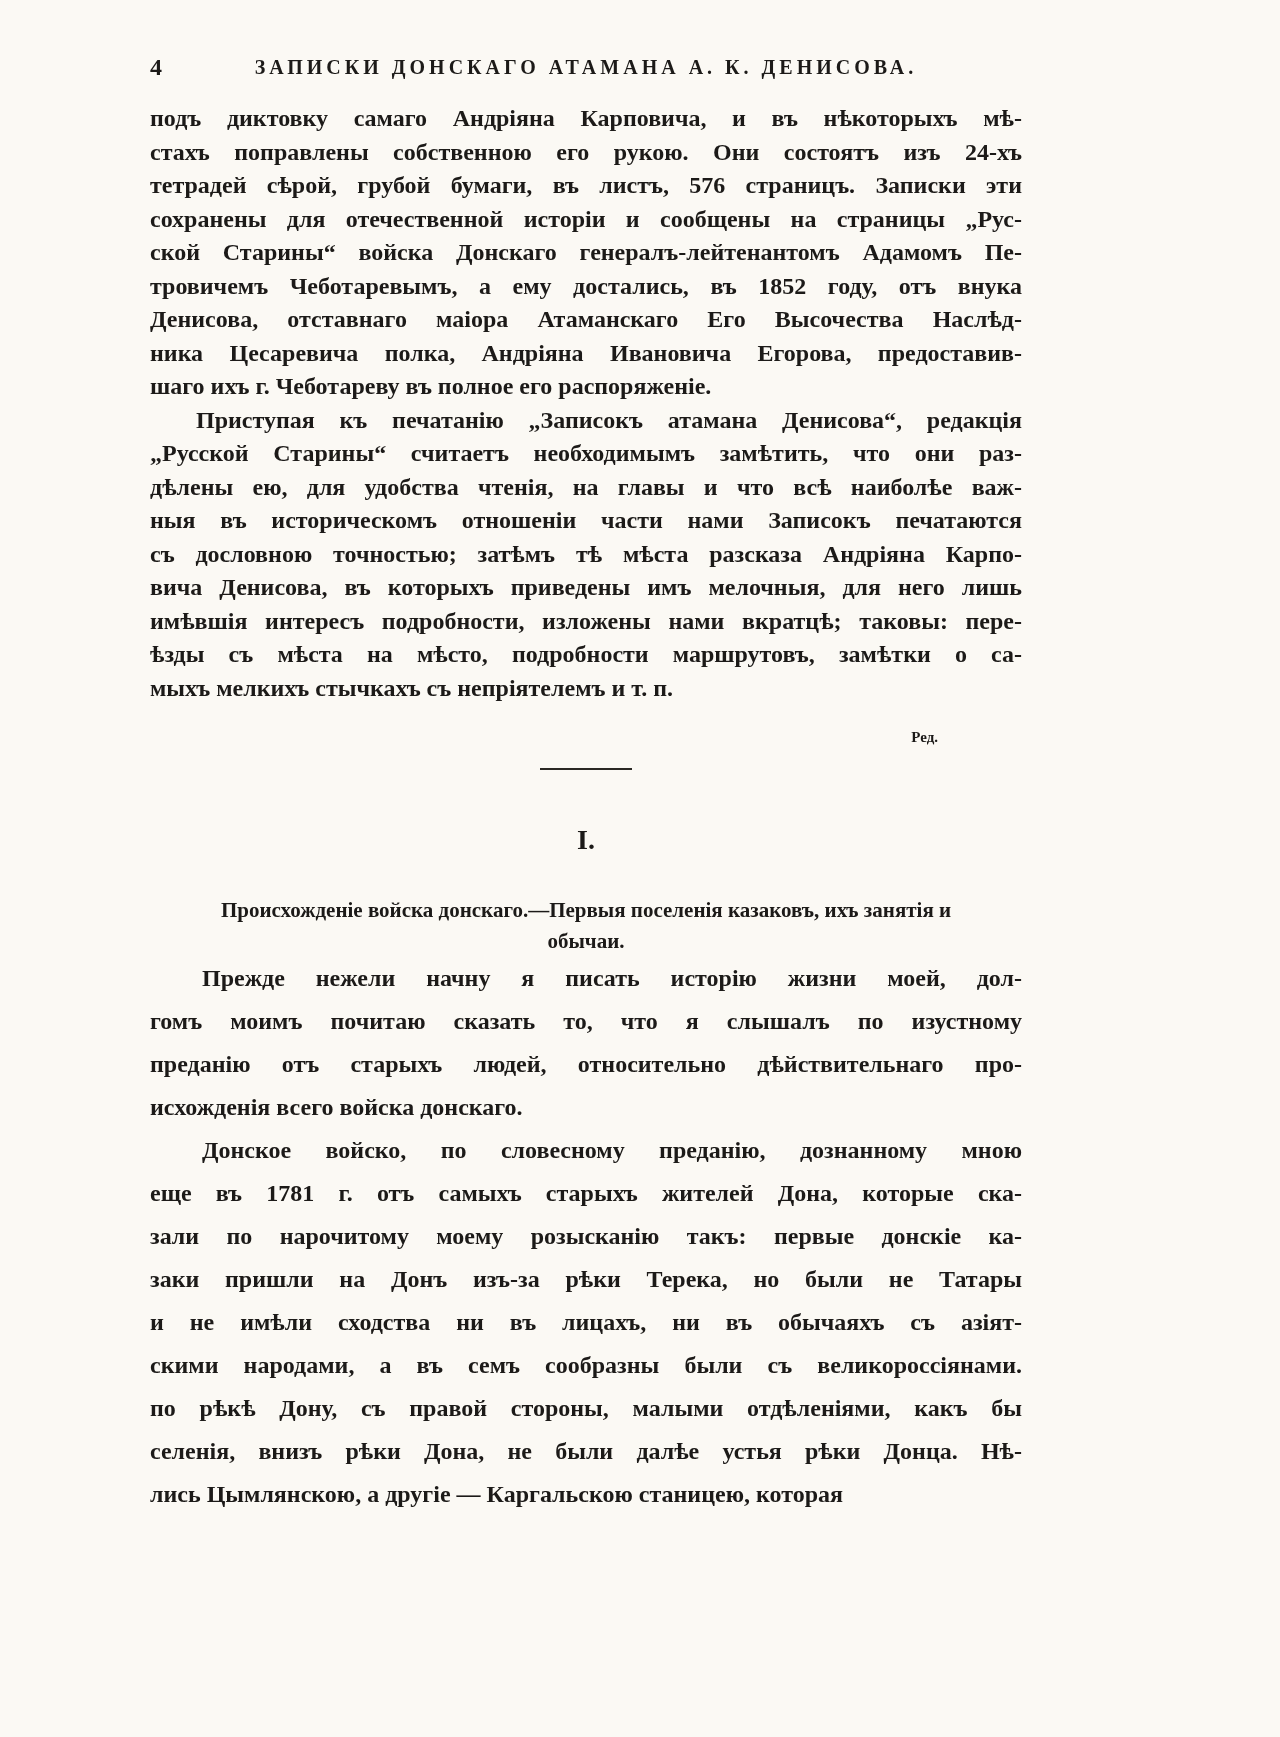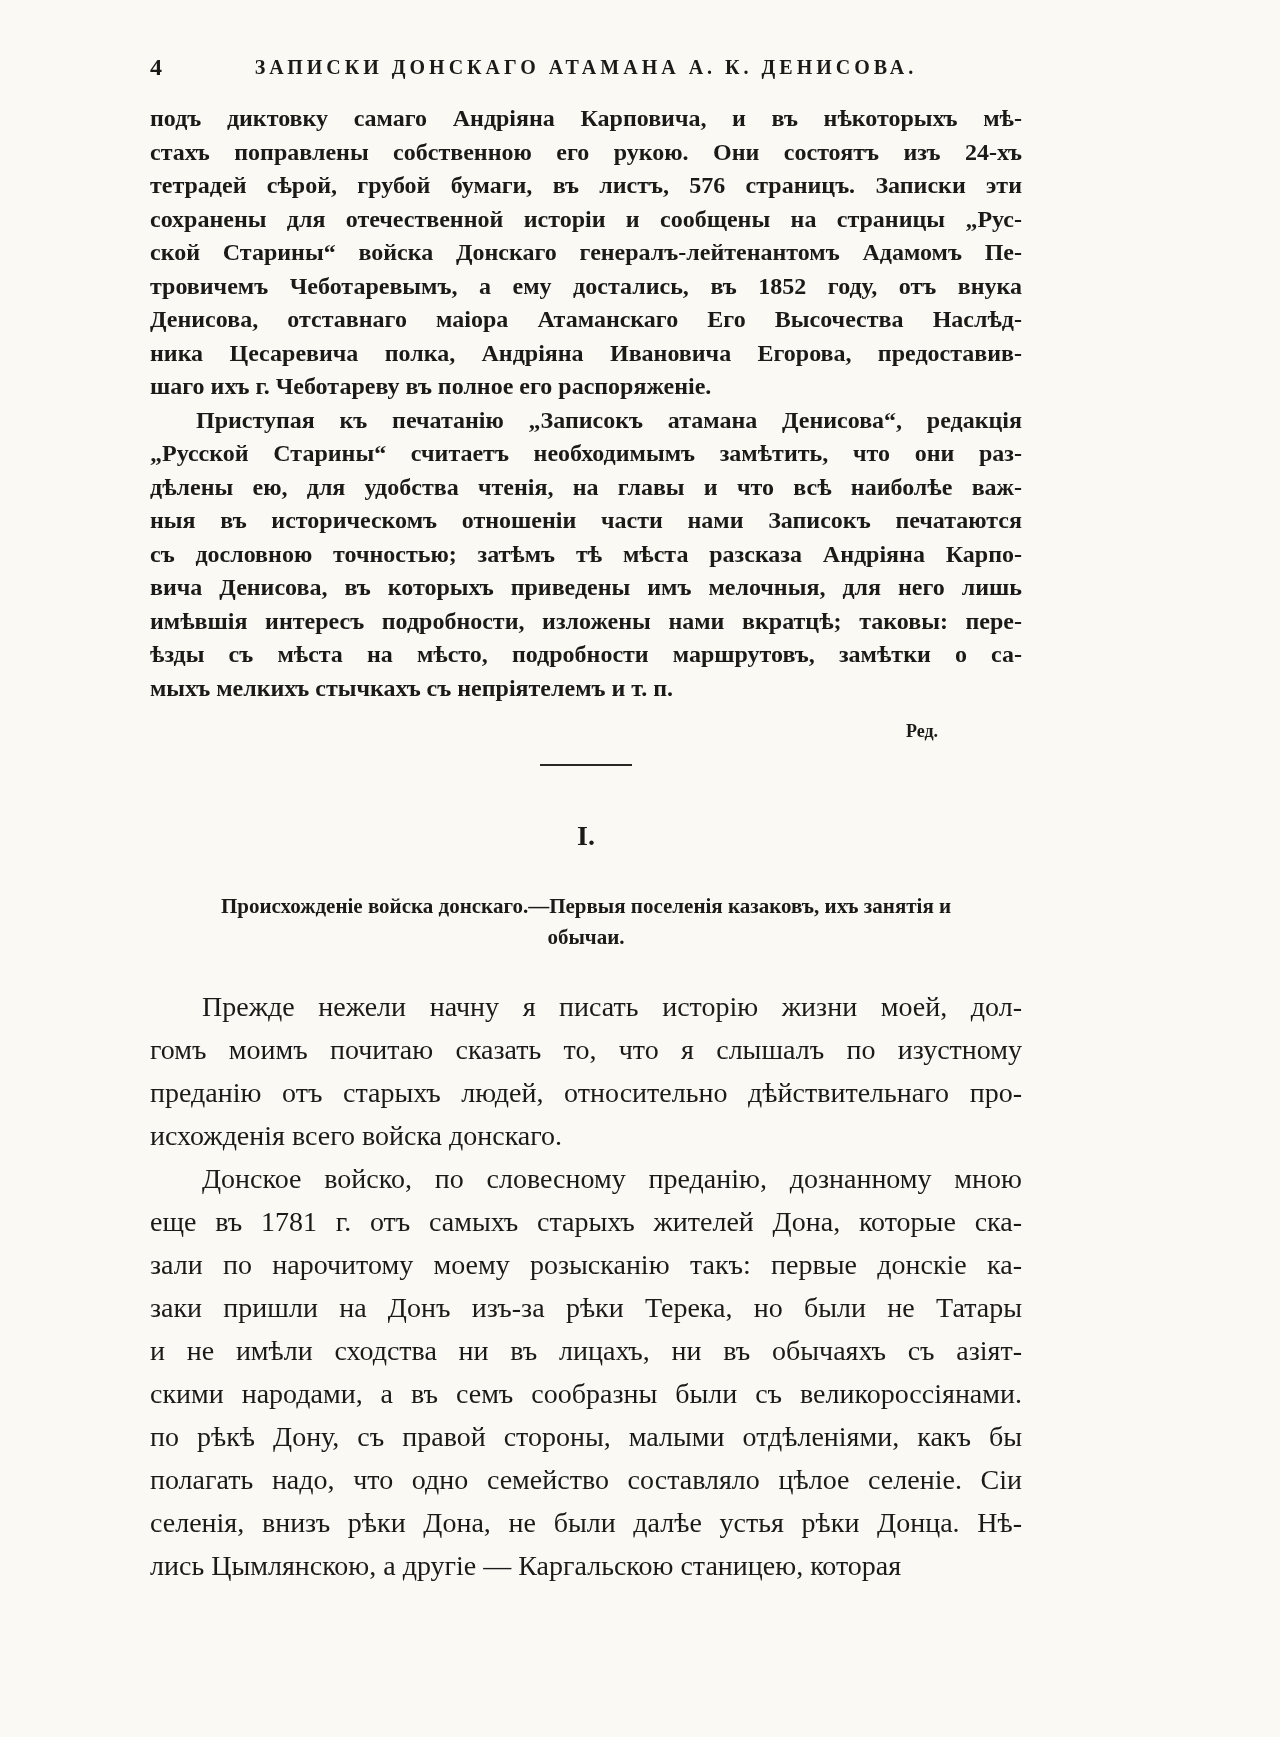--- a/index.html
+++ b/index.html
@@ -51,23 +51,23 @@
   }
   .line.last {
     text-align-last: left;
   }
   .paragraph.indent .line.first {
     text-indent: 46px;
   }
   .editor-signature {
     text-align: right;
     padding-right: 84px;
-    font-size: 18px;
+    font-size: 15px;
     font-weight: 600;
-    margin-top: 16px;
+    margin-top: 24px;
   }
   .section-divider {
     width: 92px;
     border: 0;
     border-top: 2px solid #2a2824;
     margin: 22px auto 0 auto;
   }
   .chapter-number {
     text-align: center;
     font-size: 28px;
@@ -75,24 +75,24 @@
     margin-top: 54px;
   }
   .chapter-subtitle {
     text-align: center;
     font-size: 21px;
     font-weight: 700;
     line-height: 31px;
     margin-top: 39px;
   }
   .chapter-body {
-    margin-top: 32px;
-    font-size: 28px;
+    margin-top: 0;
+    font-size: 24px;
     line-height: 43px;
-    font-weight: 400;
+    font-weight: 700;
   }
   .chapter-body .paragraph.indent .line.first {
     text-indent: 52px;
   }
 </style>
 </head>
 <body>
 
 <div class="page">
   <div class="content">
@@ -146,20 +146,19 @@
           <div class="line last">исхожденія всего войска донскаго.</div>
         </div>
         <div class="paragraph indent">
           <div class="line first">Донское войско, по словесному преданію, дознанному мною</div>
           <div class="line">еще въ 1781 г. отъ самыхъ старыхъ жителей Дона, которые ска-</div>
           <div class="line">зали по нарочитому моему розысканію такъ: первые донскіе ка-</div>
           <div class="line">заки пришли на Донъ изъ-за рѣки Терека, но были не Татары</div>
           <div class="line">и не имѣли сходства ни въ лицахъ, ни въ обычаяхъ съ азіят-</div>
           <div class="line">скими народами, а въ семъ сообразны были съ великороссіянами.</div>
           <div class="line">по рѣкѣ Дону, съ правой стороны, малыми отдѣленіями, какъ бы</div>
-          <div class="line">полагать надо, что одно семейство составляло цѣлое селеніе. Сіи</div>
           <div class="line">селенія, внизъ рѣки Дона, не были далѣе устья рѣки Донца. Нѣ-</div>
           <div class="line last">лись Цымлянскою, а другіе — Каргальскою станицею, которая</div>
         </div>
       </div>
 
   </div>
 </div>
 
 </body></html>

